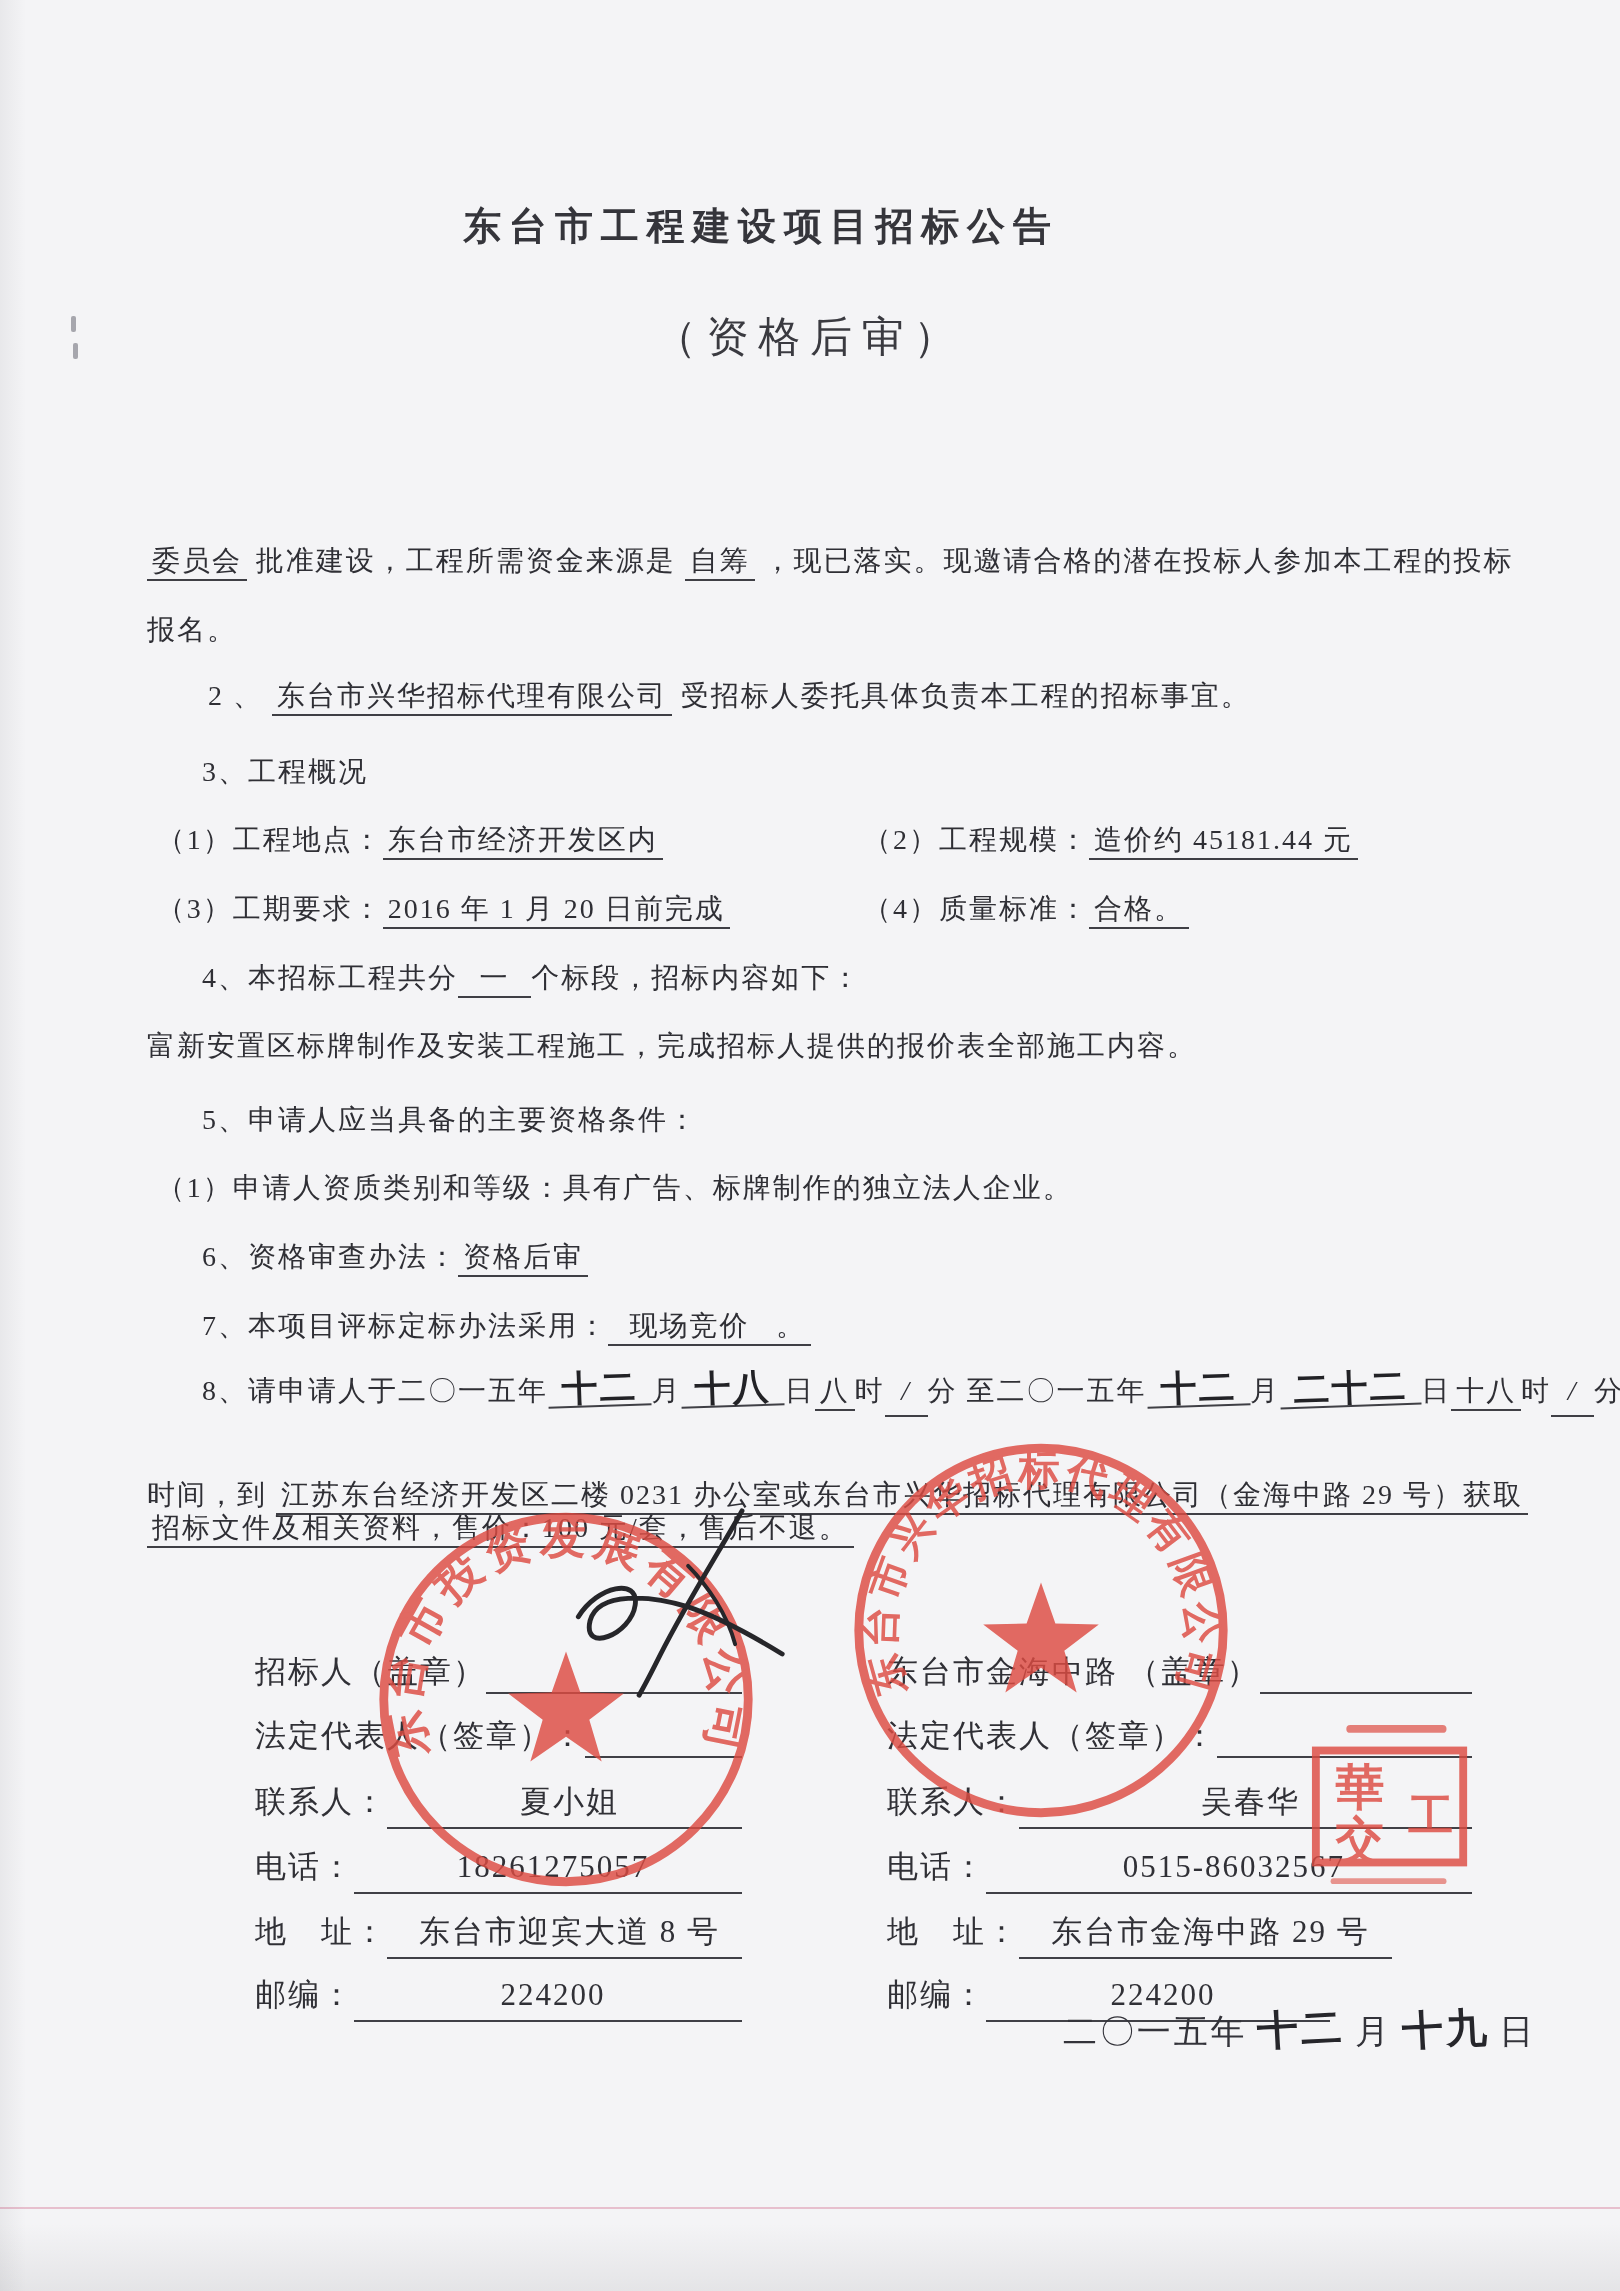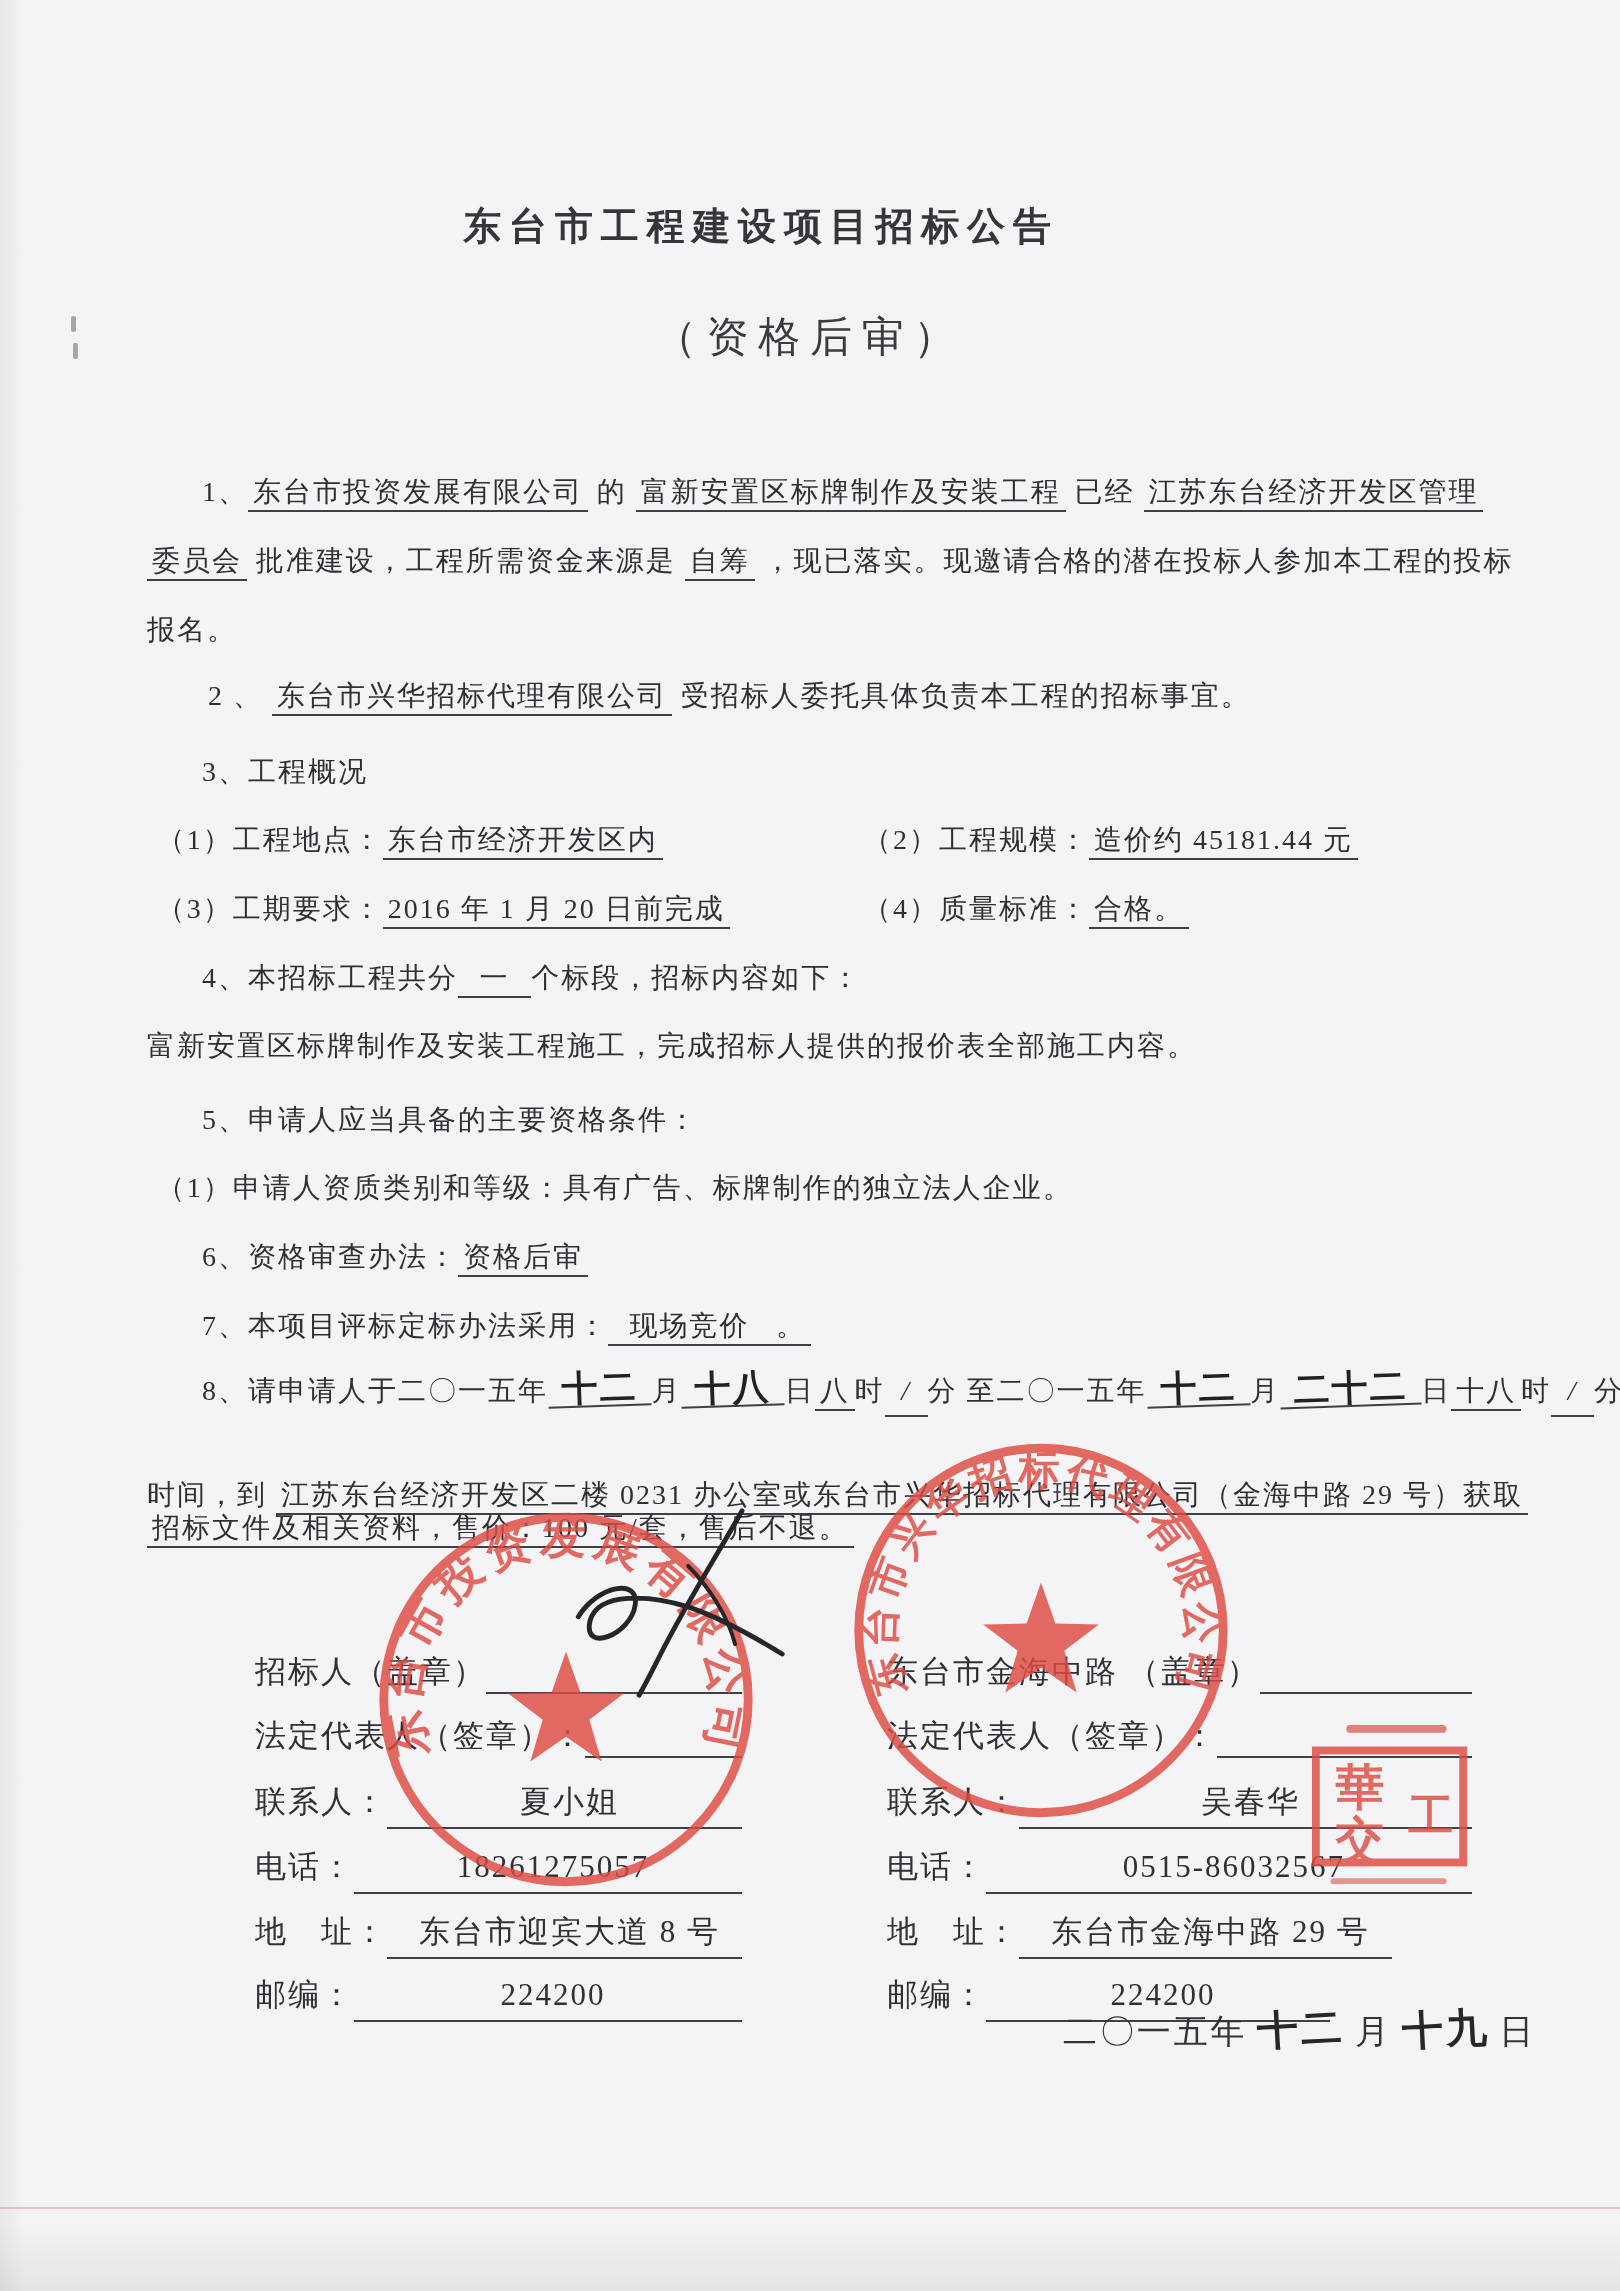--- a/index.html
+++ b/index.html
@@ -56,23 +56,20 @@
   .scan-mark{position:absolute;width:4.9px;height:15.7px;background:rgba(70,70,85,.45);border-radius:2px;}
 </style>
 </head>
 <body>
 
 <div class="page">
 
   <h1 class="title">东台市工程建设项目招标公告</h1>
   <div class="subtitle">（资格后审）</div>
 
-  <div class="line ind" style="top:470px">
-    <span>1、</span><span class="u">东台市投资发展有限公司</span><span> 的 </span><span class="u">富新安置区标牌制作及安装工程</span><span> 已经 </span><span class="u">江苏东台经济开发区管理</span>
-  </div>
   <div class="line" style="top:608px">
     <span>报名。</span>
   </div>
   <div class="line" style="top:539px">
     <span class="u">委员会</span><span> 批准建设，工程所需资金来源是 </span><span class="u">自筹</span><span> ，现已落实。现邀请合格的潜在投标人参加本工程的投标</span>
   </div>
 
   <div class="line ind2" style="top:674px">
     <span>2 、 </span><span class="u">东台市兴华招标代理有限公司</span><span> 受招标人委托具体负责本工程的招标事宜。</span>
   </div>

